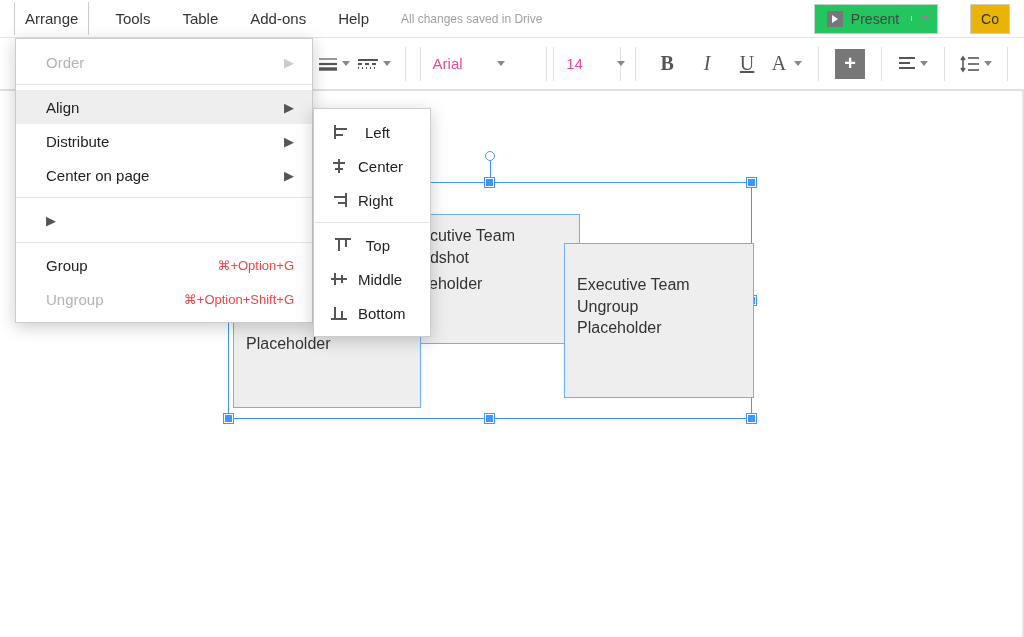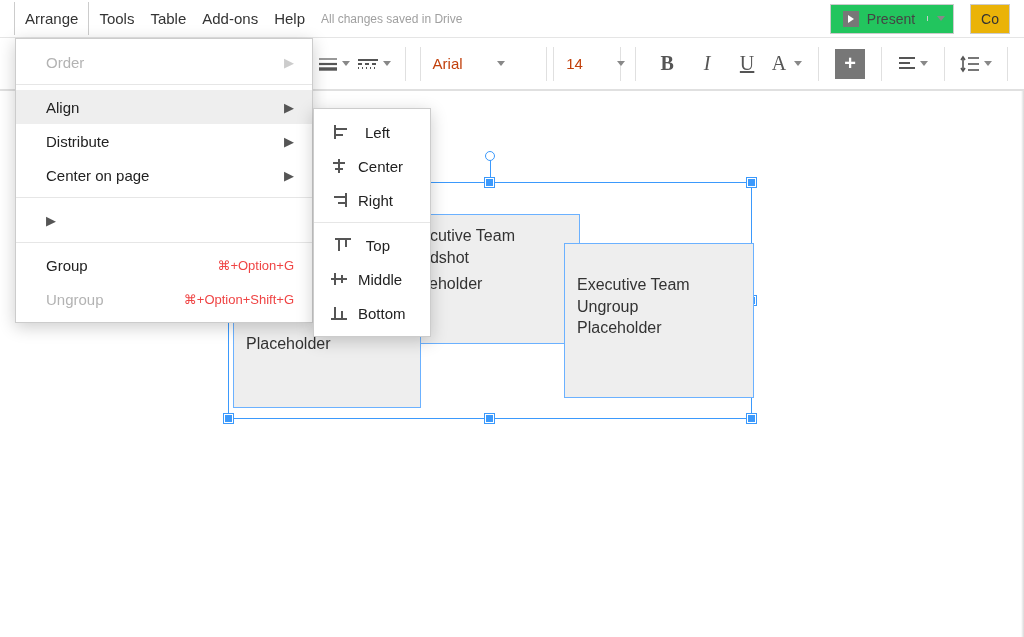--- a/index.html
+++ b/index.html
@@ -15,21 +15,21 @@
     position: relative;
   }
 
   
   .menubar {
     height: 38px;
     display: flex;
     align-items: center;
     padding: 0 14px;
     border-bottom: 1px solid #e5e5e5;
-    gap: 4px;
+    gap: 20px;
     font-size: 15px;
   }
   .menubar .menuitem { padding: 8px 6px; cursor: default; }
   .menubar .menuitem.active { background:#fff; border:1px solid #ccc; border-bottom:none; border-top:none; padding:8px 10px;}
   .menubar .save-status { color:#a0a0a0; font-size:12px; margin-left:6px; }
   .menubar .spacer { flex:1; }
   .present-btn {
     display:flex; align-items:center;
     border:1px solid #ccc;
     background:#22c55e;
@@ -60,21 +60,21 @@
     gap:4px;
   }
   .tb-combo {
     height:34px;
     display:flex;
     align-items:center;
     justify-content:flex-start;
     border-left:1px solid #e0e0e0;
     border-right:1px solid #e0e0e0;
     padding:0 12px;
-    color:#c2410c;
+    color:#ec4899;
     font-size:15px;
     gap:24px;
   }
   .tb-combo.font { width:130px; }
   .tb-combo.size { width:68px; }
   .tb-combo .caret { color:#999; font-size:11px; margin-left:10px;}
   .addcomment {
     width:30px;height:30px;background:#777;color:#fff;display:flex;align-items:center;justify-content:center;font-weight:bold;font-size:20px;
   }
   .bold { font-weight:bold; font-family:"Times New Roman",serif; font-size:20px;}

